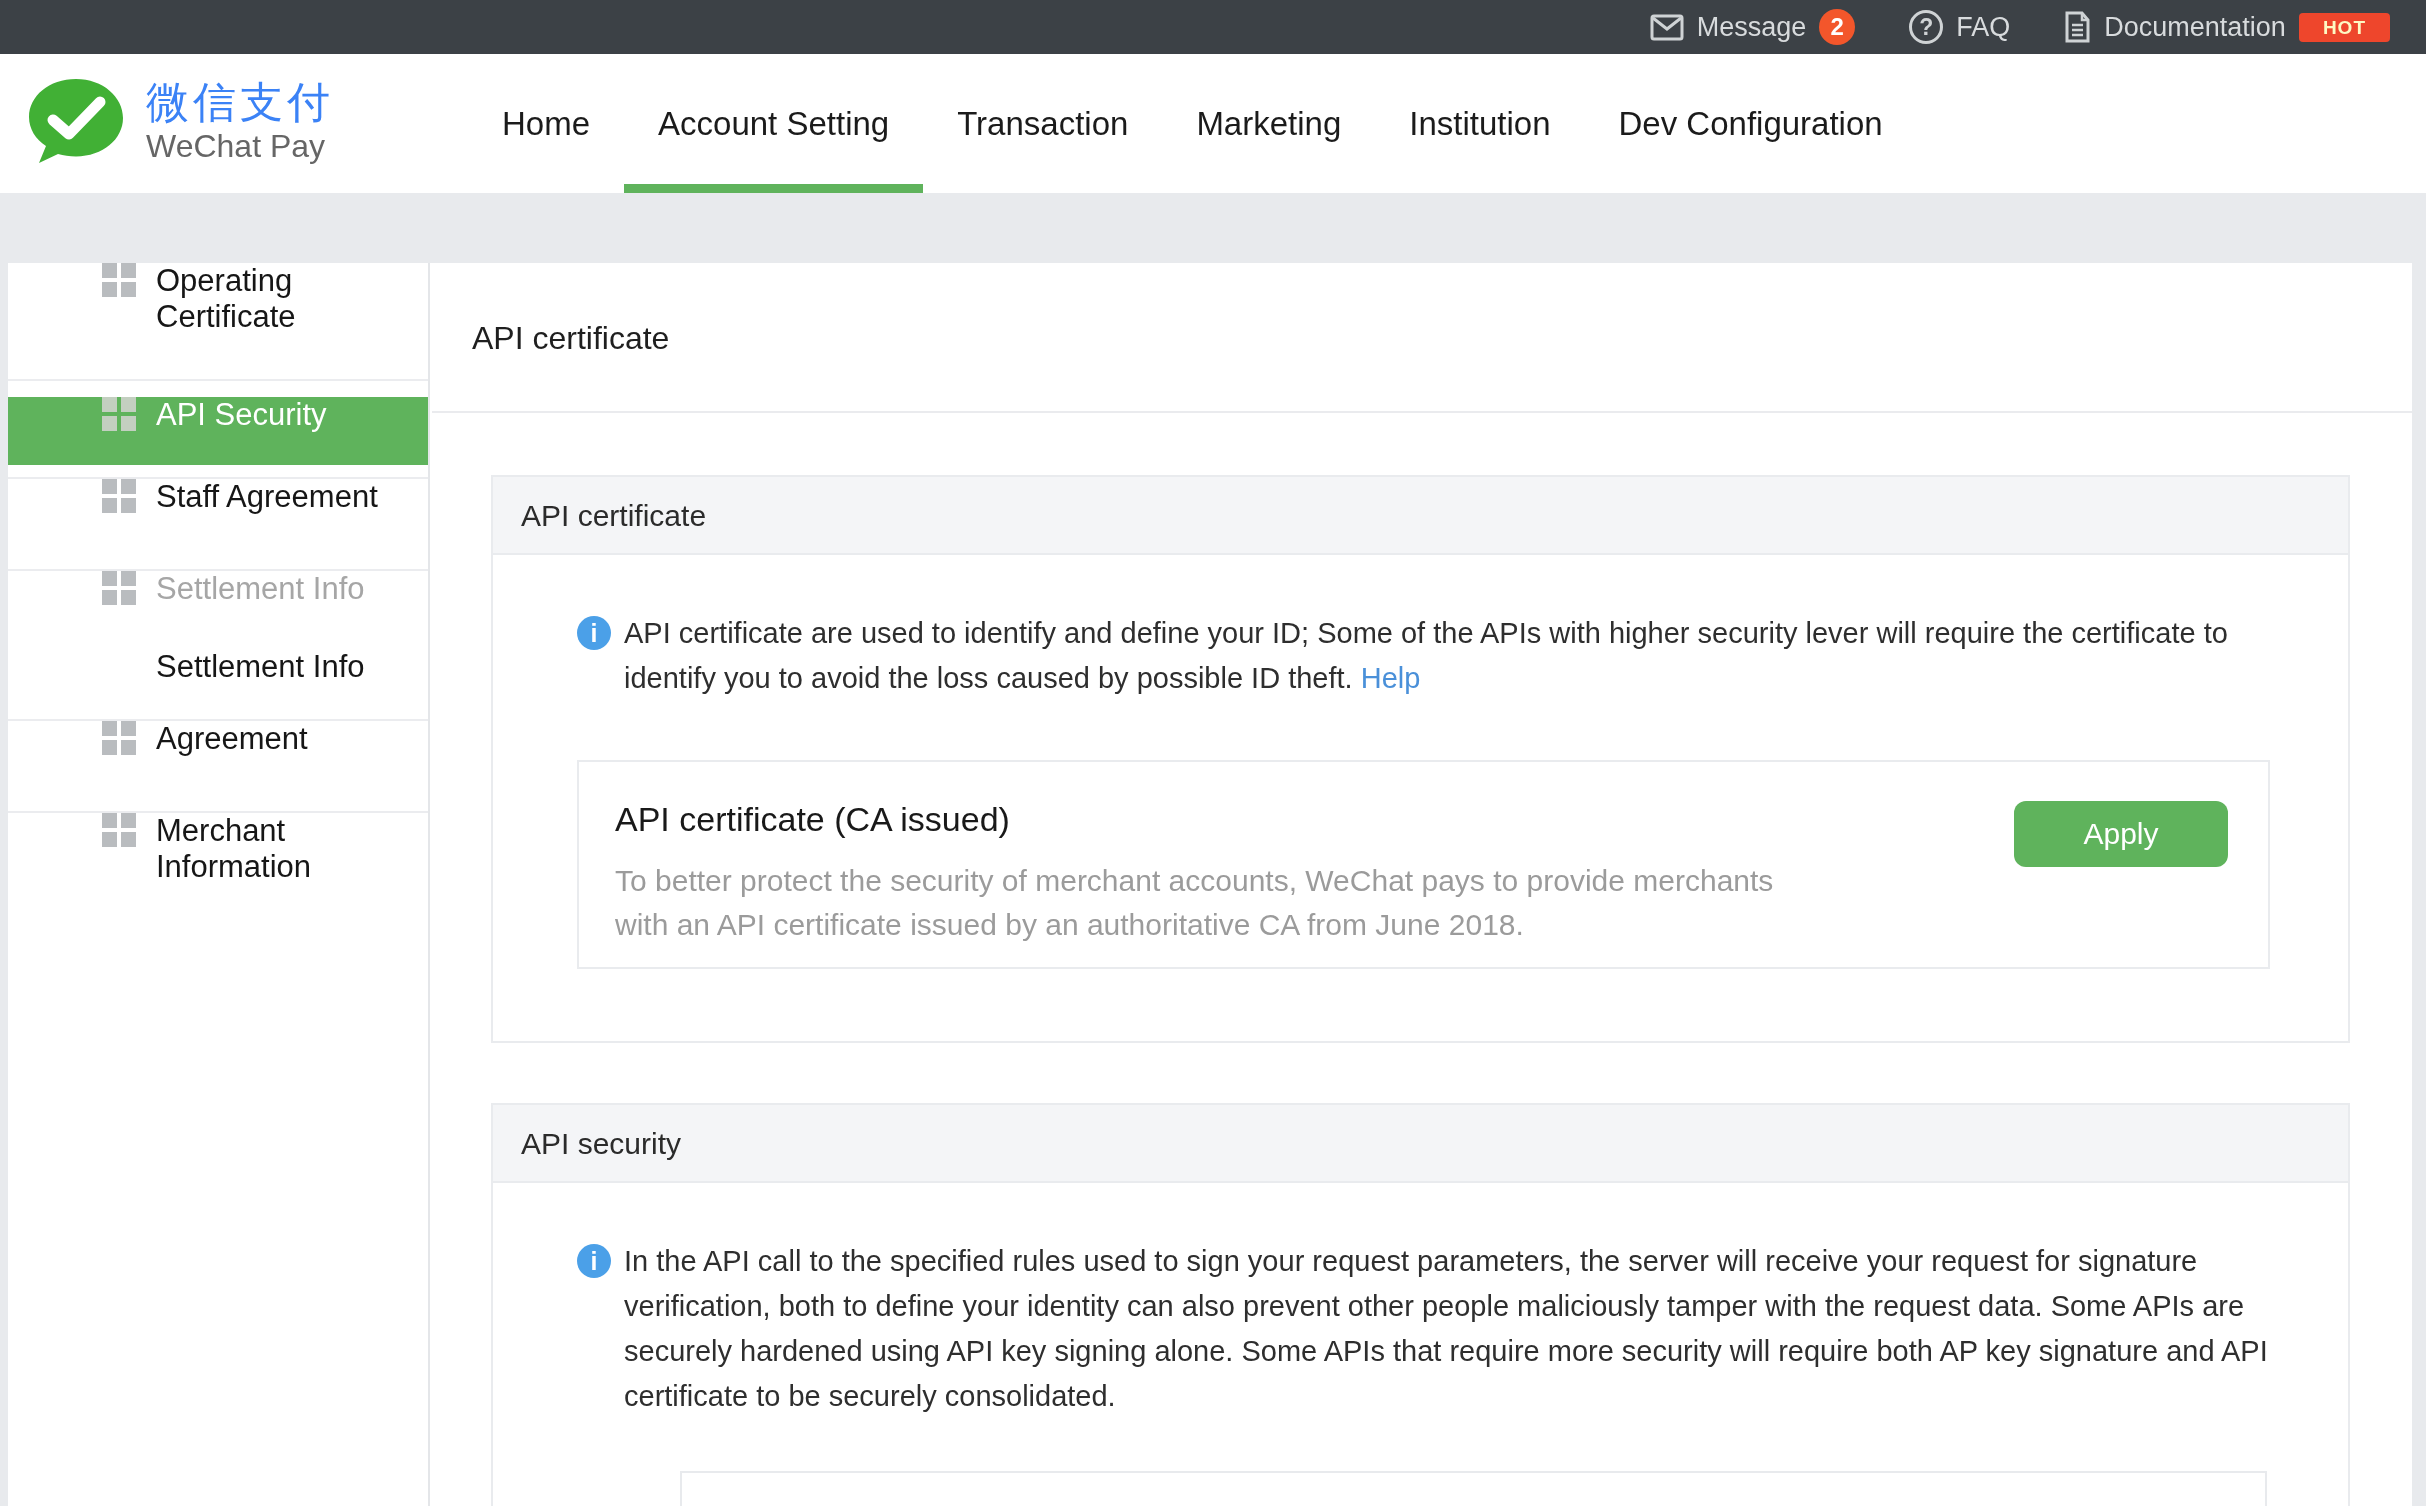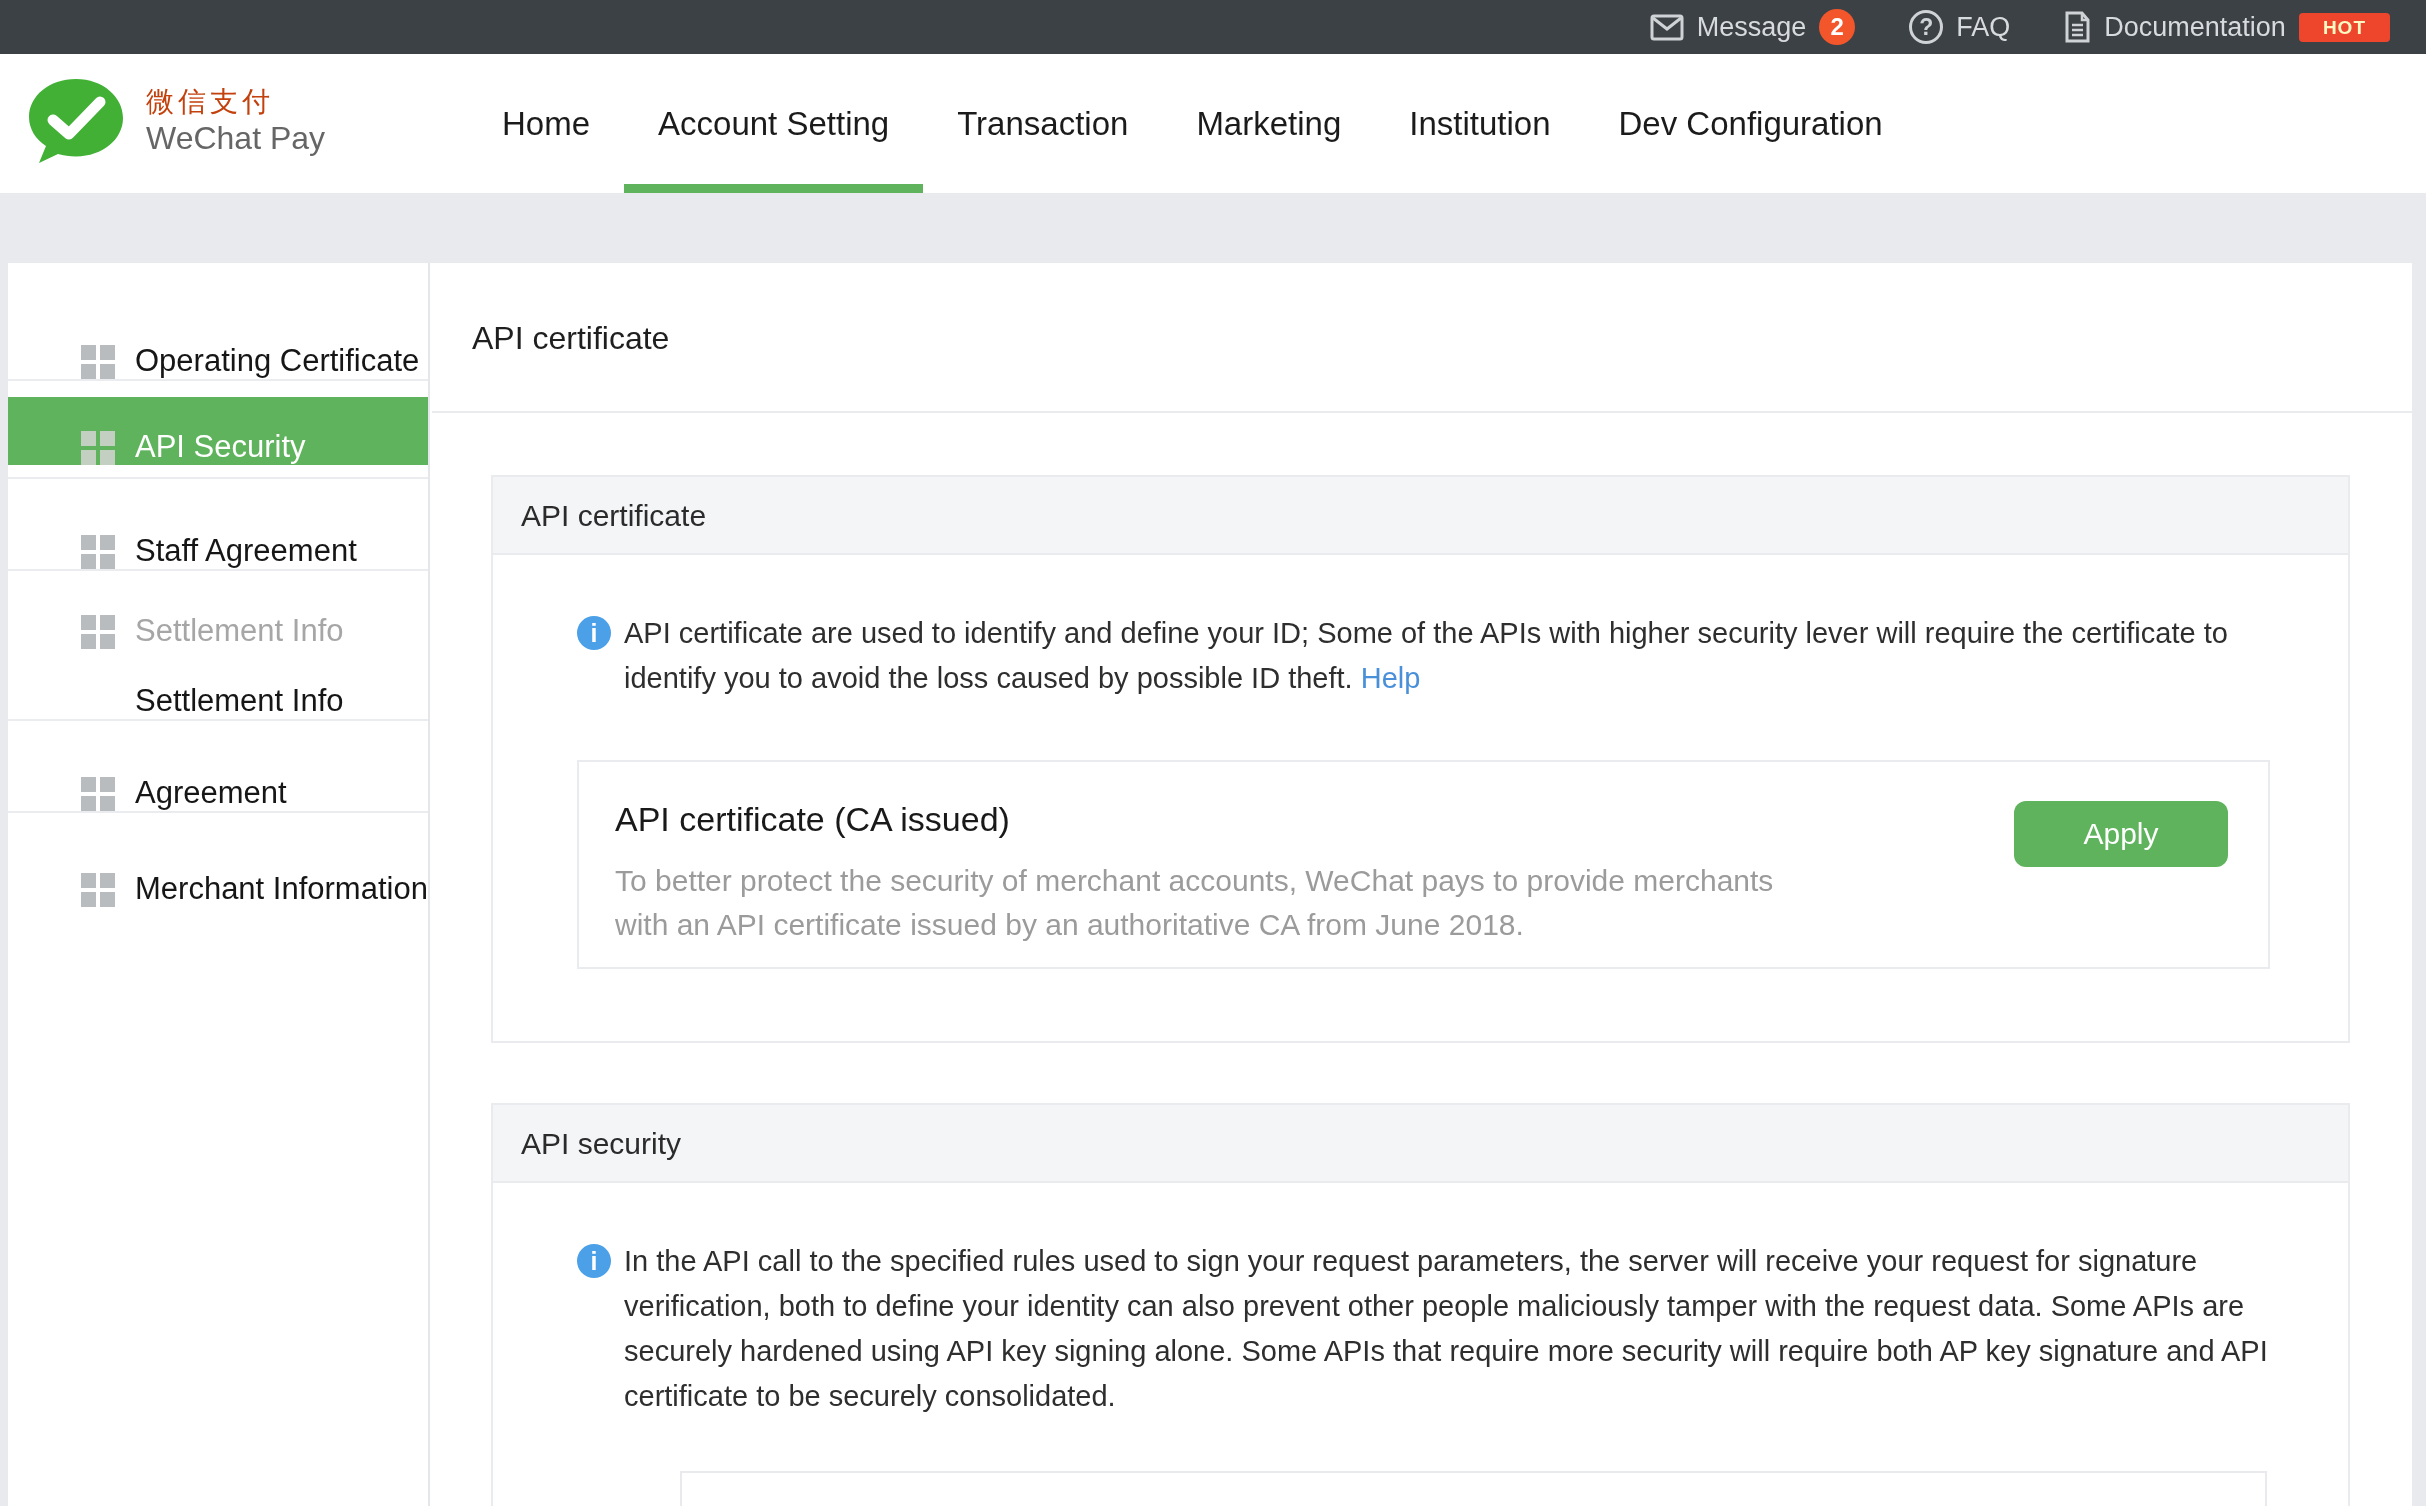--- a/index.html
+++ b/index.html
@@ -30,35 +30,35 @@
   }
   .qmark-icon {
     width:34px; height:34px; border-radius:50%; border:3px solid #cfd3d5;
     color:#cfd3d5; font-size:23px; font-weight:bold;
     display:flex; align-items:center; justify-content:center;
   }
 
   
   .header { position:absolute; top:54px; left:0; width:100%; height:139px; background:#fff; }
   .logo { position:absolute; left:26px; top:22px; display:flex; align-items:center; gap:20px; cursor:pointer; }
-  .logo-text .zh { font-size:28px; color:#c2410c; letter-spacing:4px; line-height:1.1; }
+  .logo-text .zh { font-size:43px; color:#3b82f6; letter-spacing:4px; line-height:1.1; }
   .logo-text .en { font-size:32px; color:#666; margin-top:2px; }
 
   .nav { position:absolute; left:468px; top:0; height:100%; display:flex; }
   .nav-item { position:relative; display:flex; align-items:center; padding:4px 34px; font-size:33px; color:#1b1b1b; cursor:pointer; white-space:nowrap; }
   .nav-item.active::after {
     content:""; position:absolute; left:0; right:0; bottom:0; height:9px; background:#5fb35c;
   }
 
   
   .panel { position:absolute; left:8px; top:263px; width:2404px; bottom:0; background:#fff; }
 
   
   .sidebar { position:absolute; left:0; top:0; bottom:0; width:422px; border-right:2px solid #e4e6e9; }
-  .side-item { display:flex; align-items:flex-end; cursor:pointer; }
+  .side-item { display:flex; align-items:flex-start; cursor:pointer;padding-left:21px; }
   .side-label { font-size:31px; color:#161616; margin-left:20px; }
   .grid-icon {
     margin-left:73px; width:34px; height:34px; flex:0 0 auto;
     display:grid; grid-template-columns:15px 15px; grid-template-rows:15px 15px; gap:4px;
   }
   .grid-icon span { background:#b9bcbf; }
   .row-a { height:118px; border-bottom:2px solid #ebecef; }
   .spacer-a { height:16px; }
   .row-active { height:68px; background:#5fb35c; }
   .row-active .side-label { color:#fff; }

